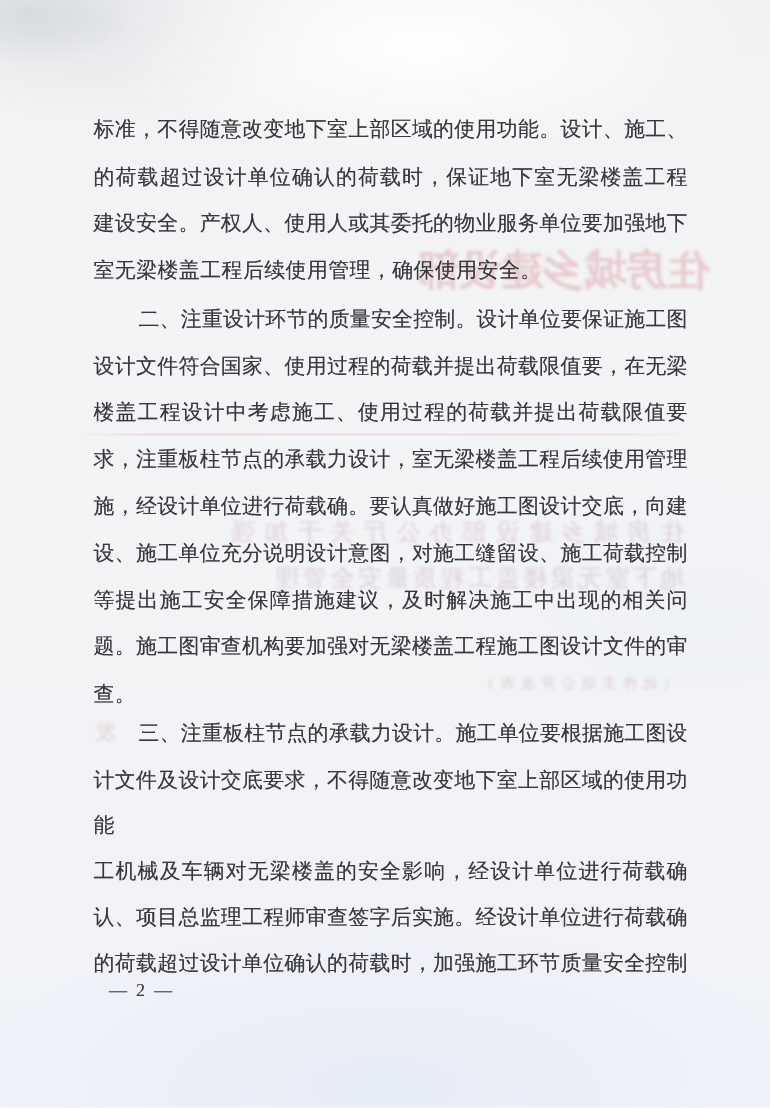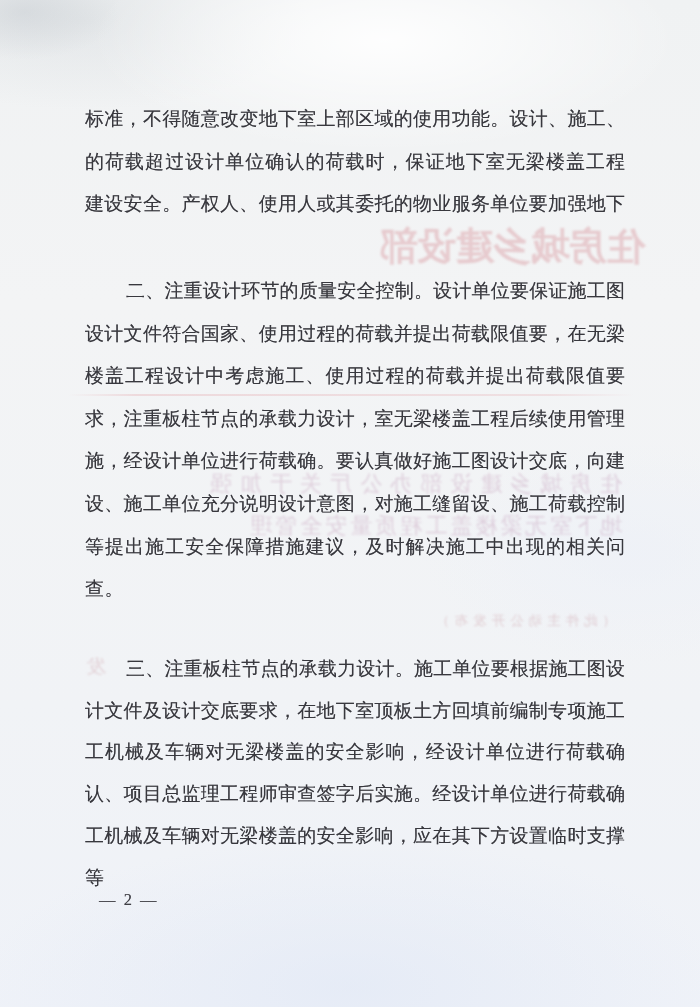--- a/index.html
+++ b/index.html
@@ -27,20 +27,21 @@
   .p2{top:270px;}
   .p3{top:648px;}
   .p1 .line,.p2 .line{height:42.6px;line-height:42.6px;}
   .p3 .line{height:41.7px;line-height:41.7px;}
   .line{white-space:nowrap;overflow:visible;}
   .line.just{
     white-space:normal;
     text-align:justify;
     text-align-last:justify;
     height:auto;
+    font-family:Liberation Mono, monospace;
   }
   .line.ind{padding-left:41px;}
   .line.short{letter-spacing:.4px;}
   
   .pagenum{
     position:absolute;left:99px;top:890px;
     font-size:16.5px;color:#3f3f45;letter-spacing:2px;
     text-shadow:0 0 .5px rgba(63,63,69,.5);
   }
   
@@ -103,34 +104,36 @@
   <div class="bleed bleed-large">住房城乡建设部</div>
   <div class="bleed bleed-medium1">住房城乡建设部办公厅关于加强</div>
   <div class="bleed bleed-medium2">地下室无梁楼盖工程质量安全管理</div>
   <div class="bleed bleed-small">（此件主动公开发布）</div>
   <div class="bleed bleed-corner">发</div>
 
   <div class="para p1">
       <div class="line just">标准，不得随意改变地下室上部区域的使用功能。设计、施工、</div>
       <div class="line just">的荷载超过设计单位确认的荷载时，保证地下室无梁楼盖工程</div>
       <div class="line just">建设安全。产权人、使用人或其委托的物业服务单位要加强地下</div>
+      <div class="line short">室无梁楼盖工程后续使用管理，确保使用安全。</div>
     </div>
   <div class="para p2">
       <div class="line just ind">二、注重设计环节的质量安全控制。设计单位要保证施工图</div>
       <div class="line just">设计文件符合国家、使用过程的荷载并提出荷载限值要，在无梁</div>
       <div class="line just">楼盖工程设计中考虑施工、使用过程的荷载并提出荷载限值要</div>
       <div class="line just">求，注重板柱节点的承载力设计，室无梁楼盖工程后续使用管理</div>
       <div class="line just">施，经设计单位进行荷载确。要认真做好施工图设计交底，向建</div>
       <div class="line just">设、施工单位充分说明设计意图，对施工缝留设、施工荷载控制</div>
       <div class="line just">等提出施工安全保障措施建议，及时解决施工中出现的相关问</div>
+      <div class="line just">题。施工图审查机构要加强对无梁楼盖工程施工图设计文件的审</div>
       <div class="line short">查。</div>
     </div>
   <div class="para p3">
       <div class="line just ind">三、注重板柱节点的承载力设计。施工单位要根据施工图设</div>
-      <div class="line just">计文件及设计交底要求，在地下室顶板土方回填前编制专项施工</div>
+      <div class="line just">计文件及设计交底要求，不得随意改变地下室上部区域的使用功能</div>
       <div class="line just">工机械及车辆对无梁楼盖的安全影响，经设计单位进行荷载确</div>
       <div class="line just">认、项目总监理工程师审查签字后实施。经设计单位进行荷载确</div>
-      <div class="line just">工机械及车辆对无梁楼盖的安全影响，应在其下方设置临时支撑等</div>
+      <div class="line just">的荷载超过设计单位确认的荷载时，加强施工环节质量安全控制</div>
     </div>
 
   <div class="pagenum">— 2 —</div>
 
 </div>
 
 </body></html>

